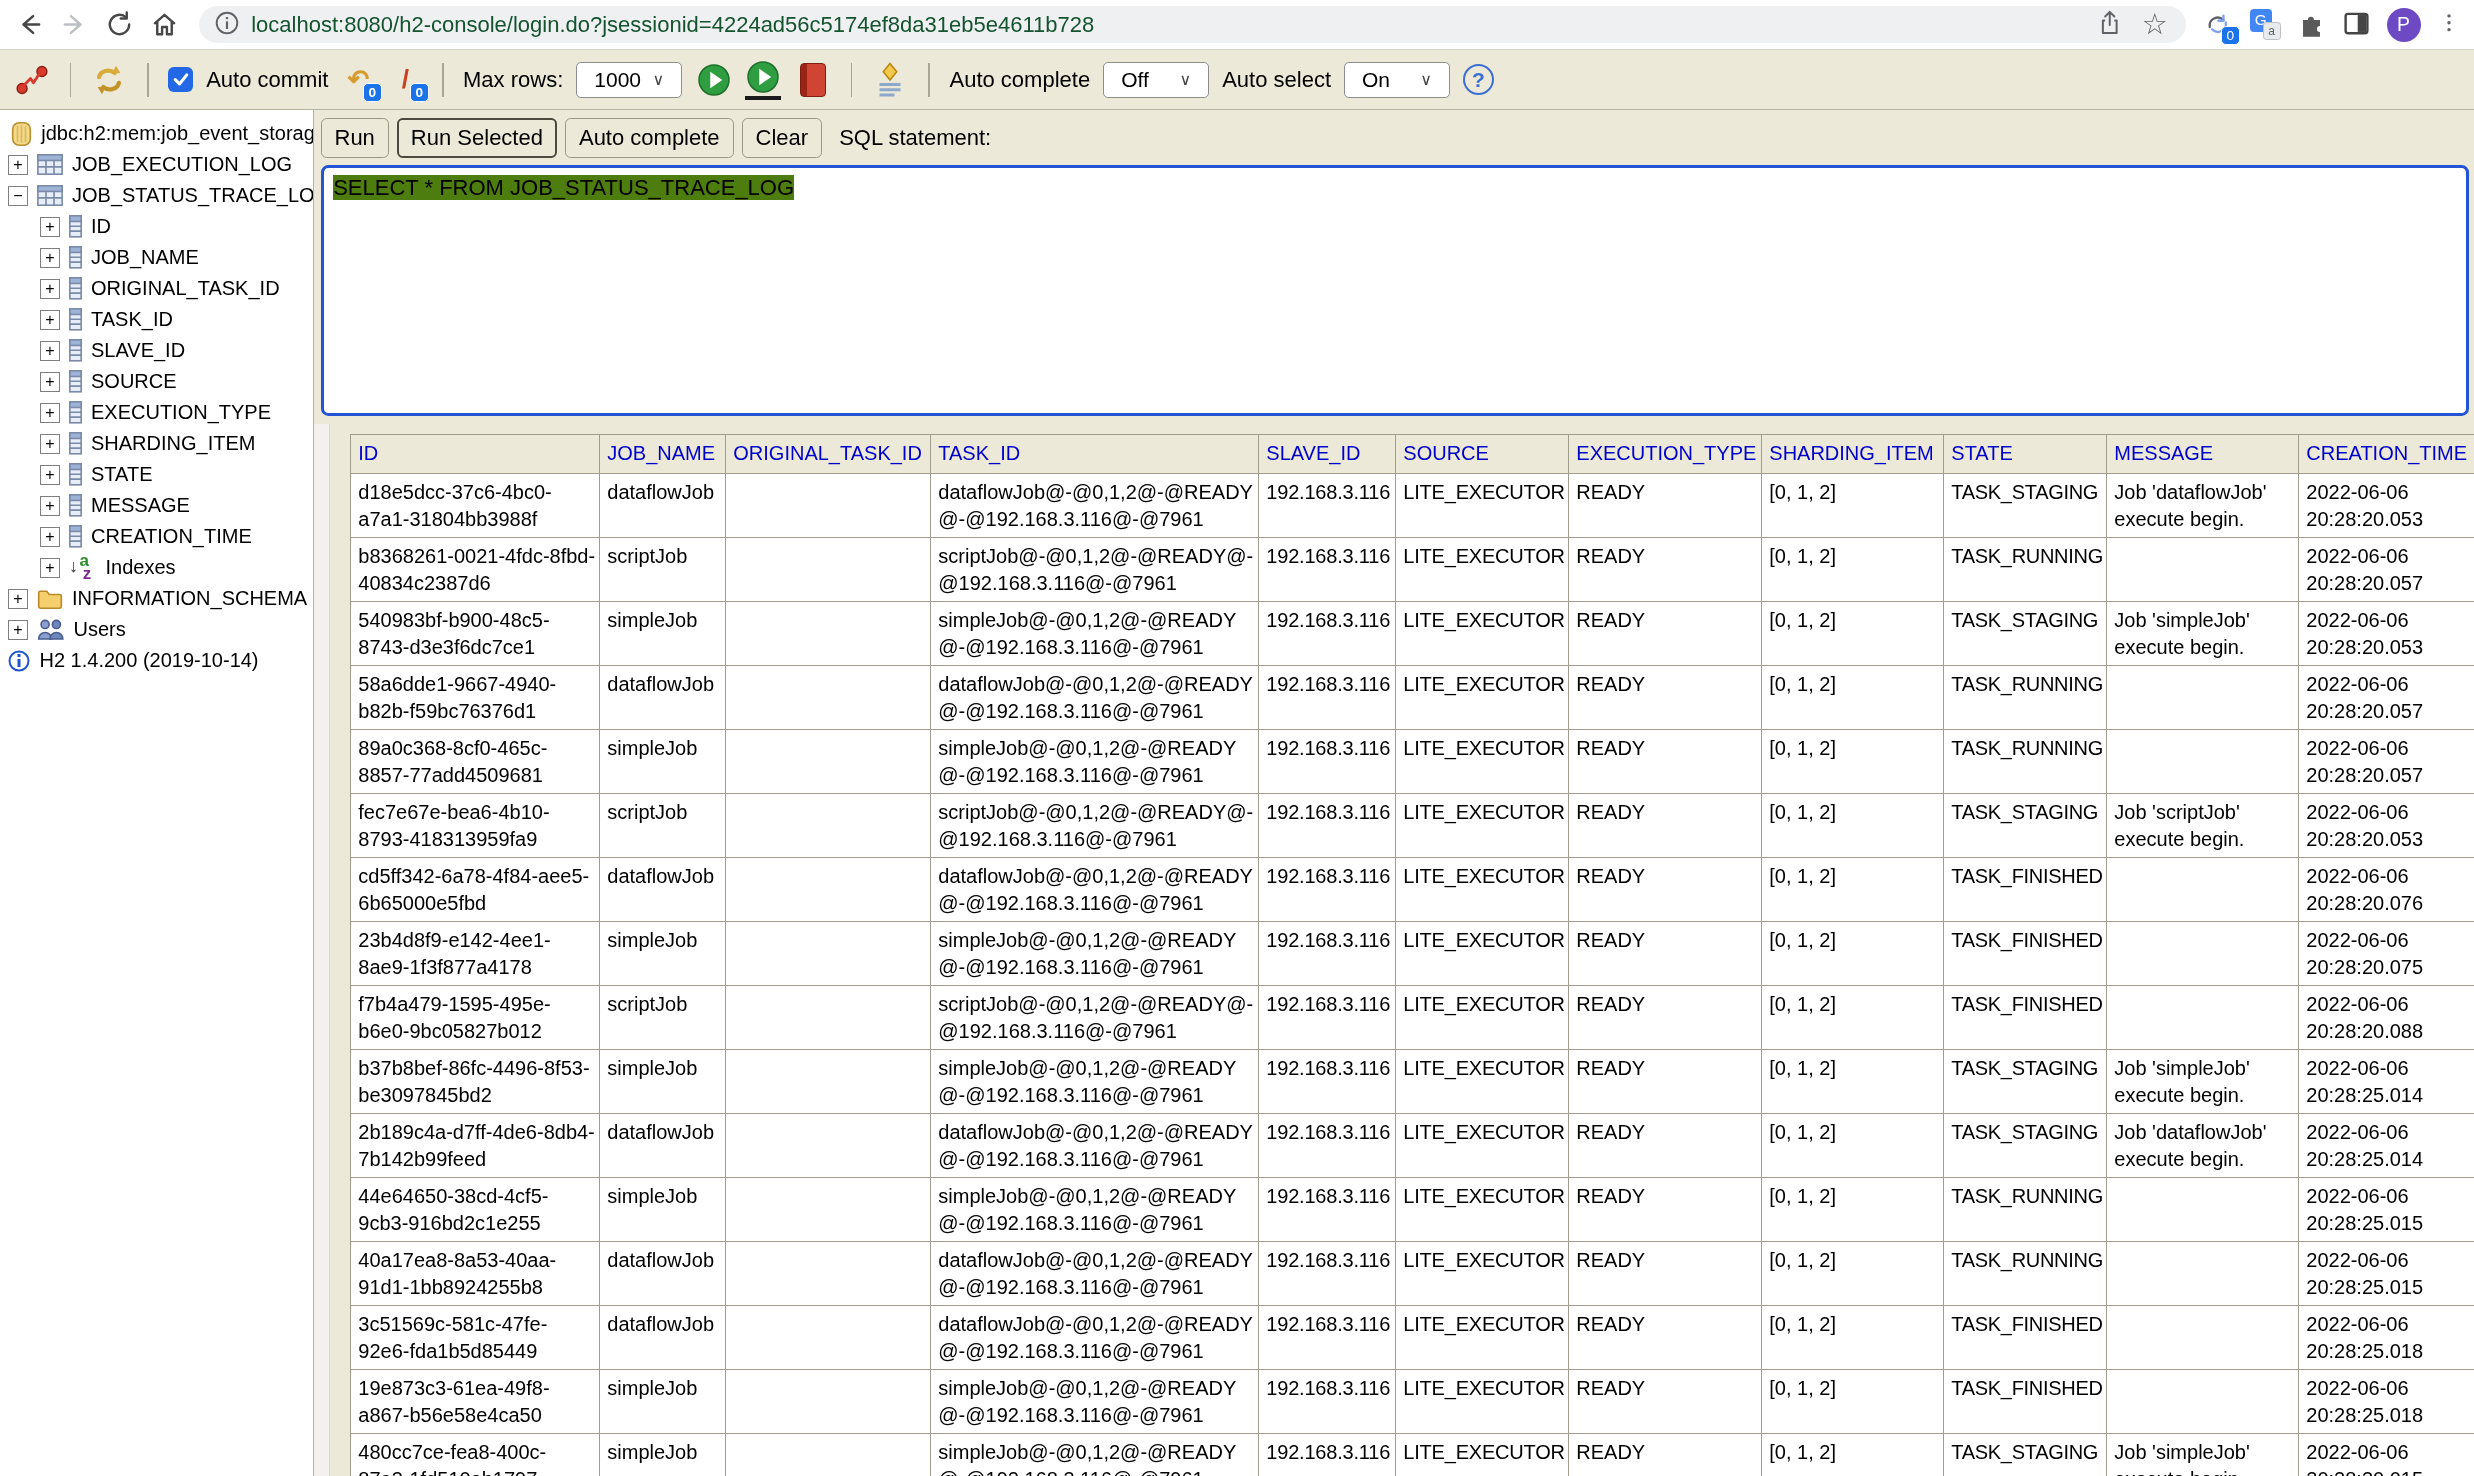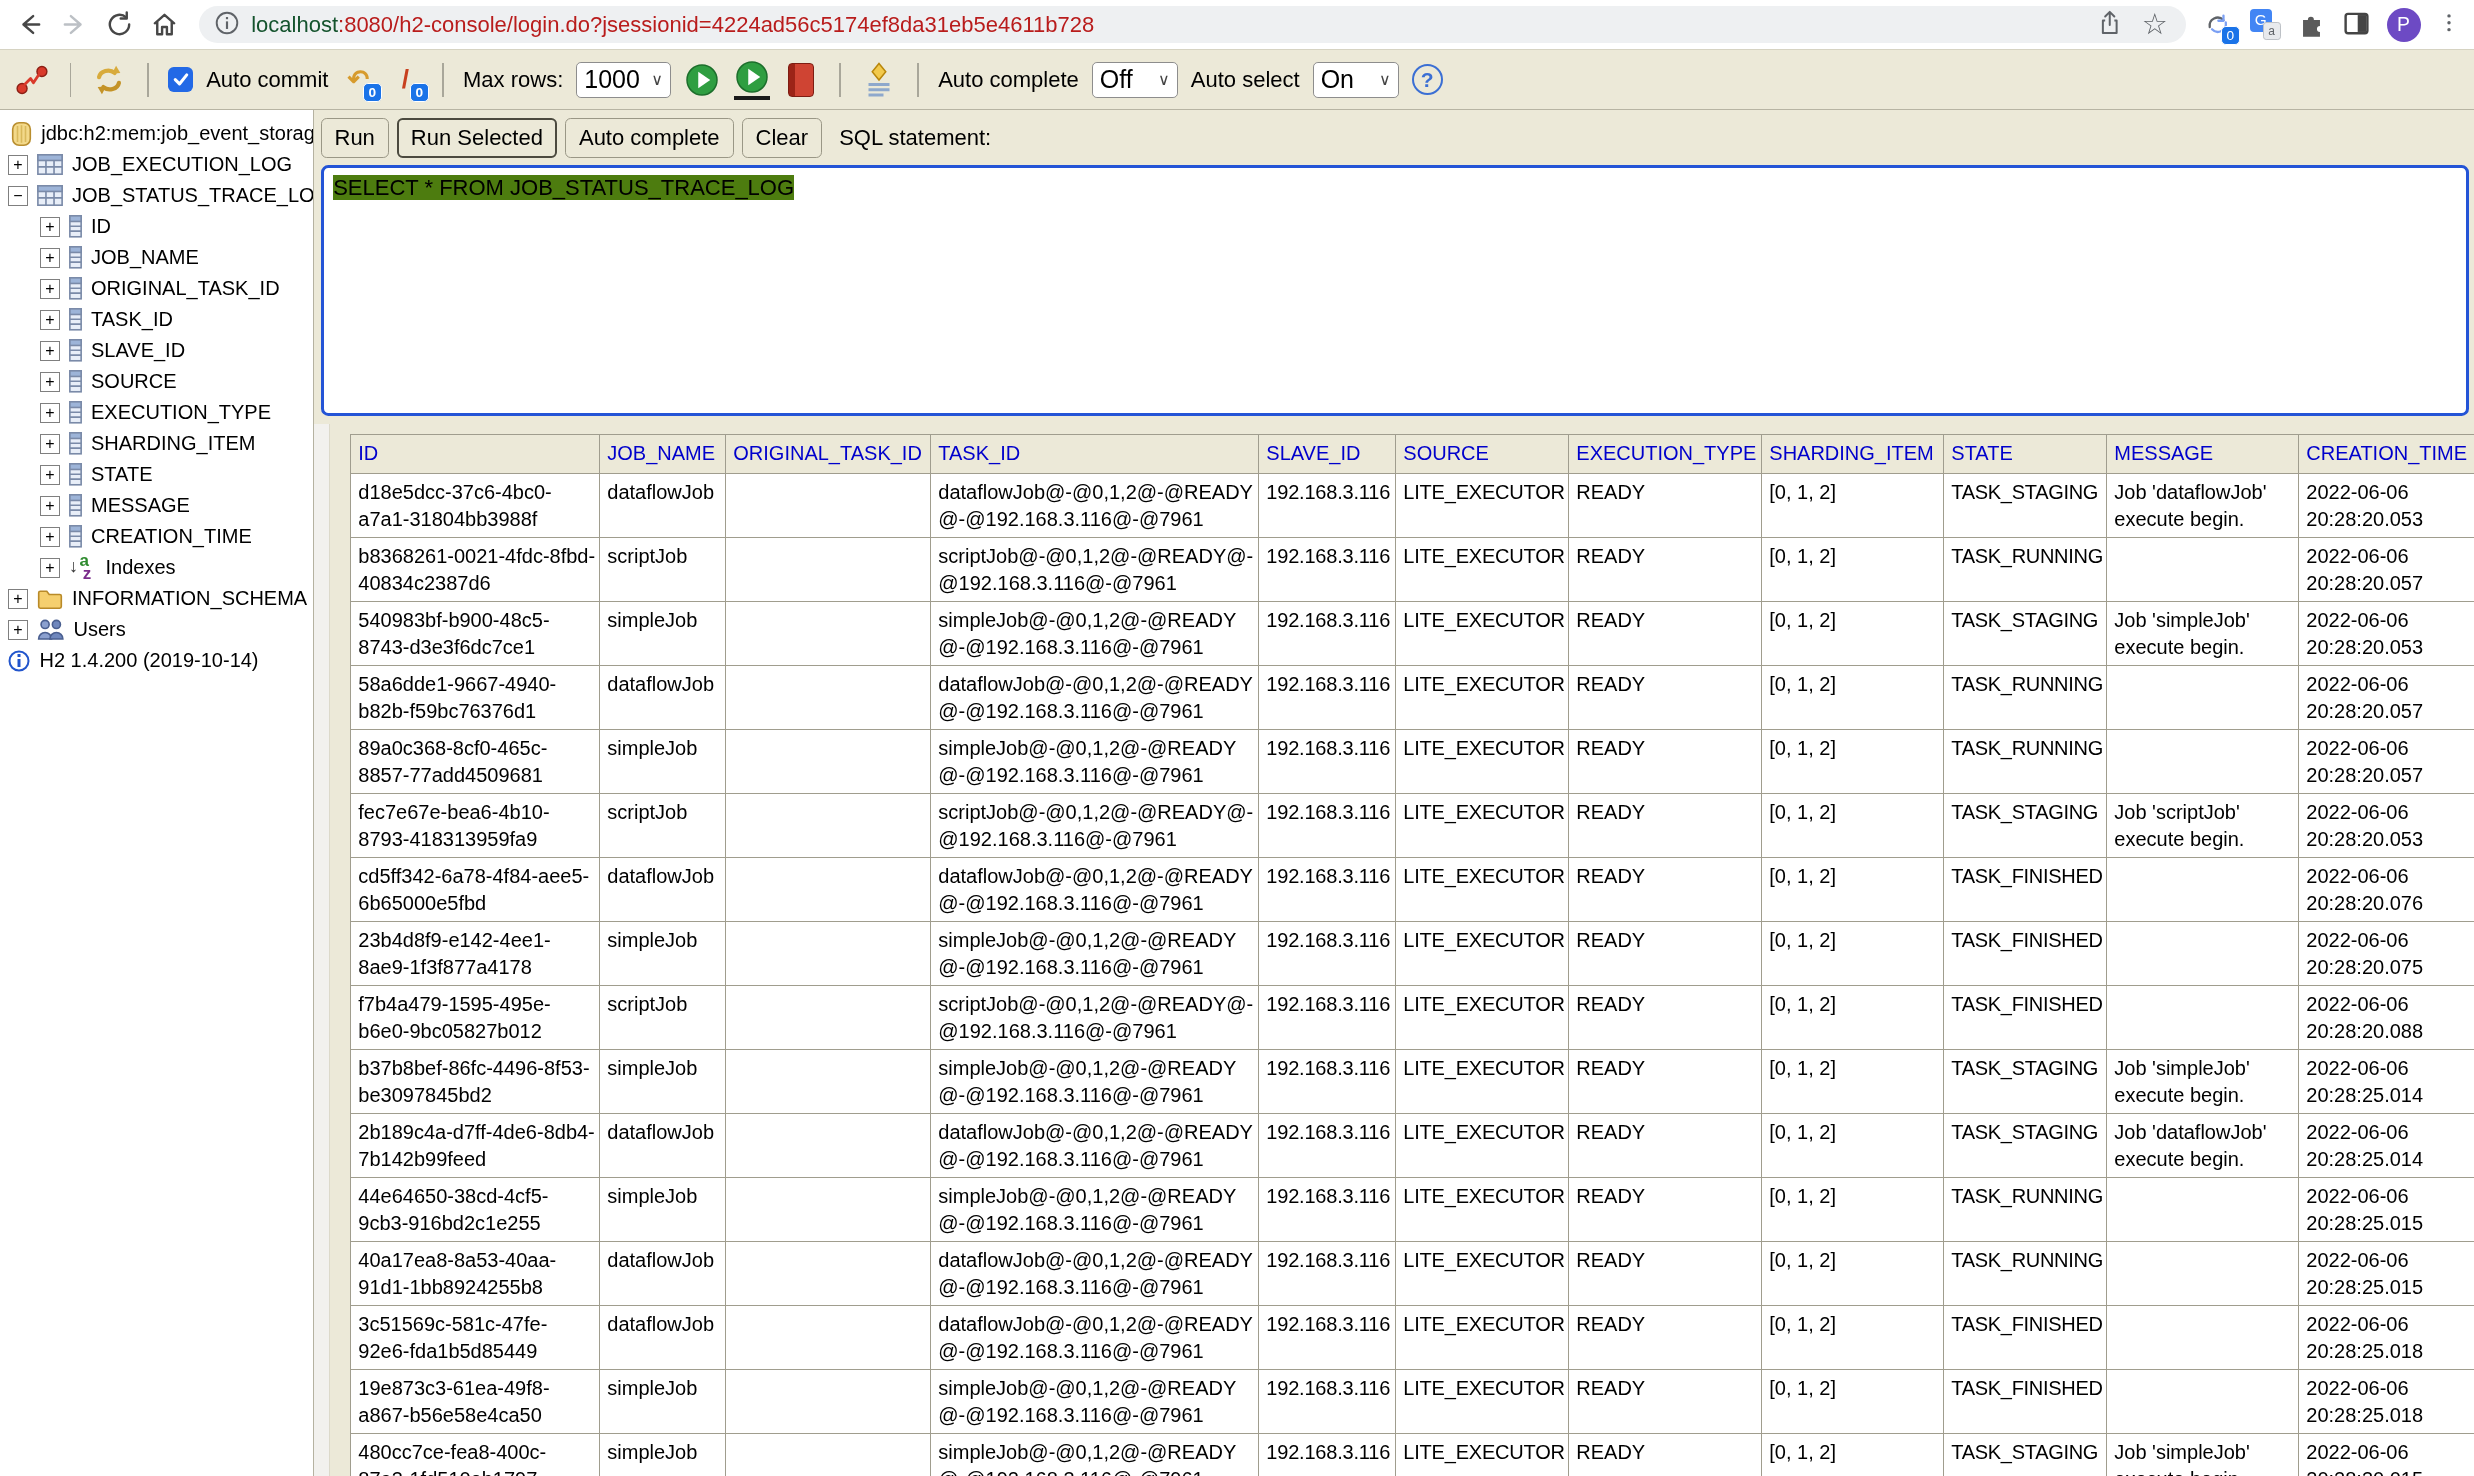--- a/index.html
+++ b/index.html
@@ -6,40 +6,40 @@
   html,body { background:#fff; }
   body { font-family:"Liberation Sans", sans-serif; }
   .screen { position:relative; width:2475px; height:1477px; overflow:hidden; background:#fff; }
 
   
   .chrome { height:49px; display:flex; align-items:center; padding:0 11.3px; gap:8px; background:#fff; }
   .navbtn { width:37px; height:37px; display:flex; align-items:center; justify-content:center; flex:0 0 auto; }
   .urlpill { flex:1; height:37px; background:#eef0f2; border-radius:19.4px; display:flex; align-items:center; padding:0 13px 0 14.6px; gap:11.3px; margin:0 8px; min-width:0; }
   .url { flex:1; font-size:22px; white-space:nowrap; overflow:hidden; }
   .url .host { color:#14532d; }
-  .url .rest { color:#b91c1c; }
+  .url .rest { color:#14532d; }
   .pillicons { display:flex; align-items:center; gap:18px; padding-right:4.9px; }
   .extrow { display:flex; align-items:center; gap:16px; flex:0 0 auto; padding-right:3.2px; }
   .star-icon { font-size:29px; color:#5f6368; line-height:1; }
   .badge0 { position:absolute; right:-6.5px; bottom:-4.9px; width:19.4px; height:19.4px; background:#1a73e8; border-radius:4.9px; color:#fff; font-size:13.7px; display:flex; align-items:center; justify-content:center; border:1.6px solid #fff; }
   .syncwrap { position:relative; width:32px; height:32px; display:flex; align-items:center; justify-content:center; }
   .translate-icon { position:relative; width:31px; height:31px; }
   .translate-icon .g { position:absolute; left:0; top:0; width:22.6px; height:22.6px; background:#4285f4; border-radius:4px; color:#fff; font-size:15.4px; display:flex; align-items:center; justify-content:center; }
   .translate-icon .a { position:absolute; right:0; bottom:0; width:18px; height:18px; background:#e8eaed; border:0.8px solid #bdc1c6; border-radius:3.2px; color:#5f6368; font-size:12px; display:flex; align-items:center; justify-content:center; }
   .avatar { width:34px; height:34px; border-radius:50%; background:#6d4ac4; color:#fff; font-size:19.4px; display:flex; align-items:center; justify-content:center; }
 
   
   .h2toolbar { height:61px; background:#ece9d8; border-top:0.8px solid #d6d3c2; border-bottom:0.8px solid #b7b4a3; display:flex; align-items:center; padding:0 13px; gap:13px; font-size:22px; color:#000; }
   .vsep { width:1.6px; height:34px; background:#a9a79a; margin:0 6.5px; flex:0 0 auto; }
   .tbicon { display:flex; align-items:center; justify-content:center; width:37px; height:37px; flex:0 0 auto; }
   .checkbox { width:25px; height:25px; background:#2369e6; border-radius:5.7px; display:flex; align-items:center; justify-content:center; flex:0 0 auto; }
   .histwrap { position:relative; width:34px; height:36px; display:flex; align-items:center; justify-content:center; font-size:26px; font-weight:bold; }
   .hist-commit { color:#d79b2d; }
   .hist-rollback { color:#c8401f; }
-  .h2select { display:inline-flex; align-items:center; background:#fff; border:1.6px solid #8d8d8d; border-radius:4.9px; height:36px; font-size:25px; padding:0 7px; gap:11.3px; }
+  .h2select { display:inline-flex; align-items:center; background:#fff; border:1.6px solid #8d8d8d; border-radius:4.9px; height:36px; font-size:21px; padding:0 17px; gap:11.3px; }
   .h2select::after { content:"\2228"; font-size:16px; color:#444; }
   .h2select .val { min-width:47px; }
   .runsel-wrap { border-bottom:4px solid #1a1a1a; padding-bottom:1.6px; display:flex; }
   .stop-icon { width:26px; height:34px; border-radius:4px; border:1.6px solid #7e1d12; background:linear-gradient(90deg,#9c2417 0 6.5px, #cf4433 6.5px); }
   .help-icon { width:31px; height:31px; border-radius:50%; border:2.4px solid #3b6fd4; color:#3b6fd4; font-size:21px; font-weight:bold; display:flex; align-items:center; justify-content:center; }
   .help-icon::after { content:"?"; }
 
   
   .content { display:flex; height:1368px; }
   .sidebar { width:314px; background:#fff; border-right:0.8px solid #b5b2a1; padding-top:8px; overflow:hidden; flex:0 0 auto; }

